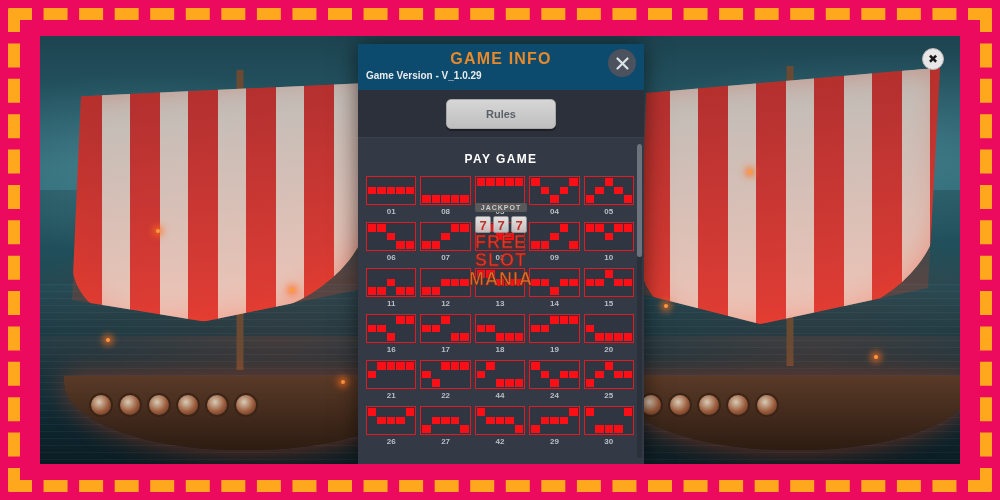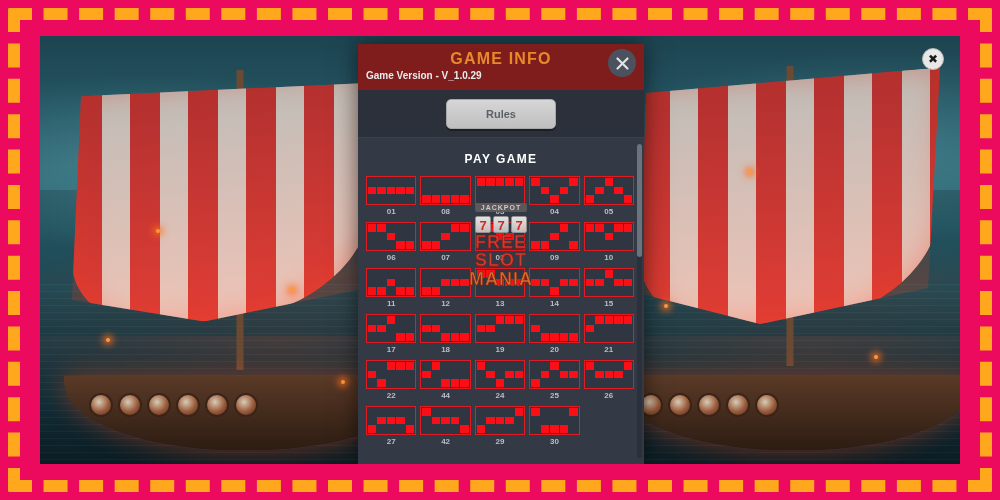--- a/index.html
+++ b/index.html
@@ -142,21 +142,21 @@
     position:absolute;
     left:318px; top:8px;
     width:286px; height:420px;
     background:#2b303a;
     display:flex; flex-direction:column;
     box-shadow:0 0 22px rgba(0,0,0,.55);
   }
   .modal-header {
     position:relative;
     height:46px; flex:0 0 46px;
-    background:#7f1d1d;
+    background:#0c4a6e;
   }
   #modal-title {
     position:absolute; left:0; right:0; top:6px;
     text-align:center;
     color:#e8892a;
     font-size:16px; font-weight:bold;
     letter-spacing:1.2px;
   }
   #game-version {
     position:absolute; left:8px; top:26px;
@@ -655,20 +655,40 @@
               <div class="cellslot"></div>
               <div class="cellslot on" style="background: rgb(250, 15, 22);"></div>
               <div class="cellslot on" style="background: rgb(250, 15, 22);"></div>
               <div class="cellslot"></div>
               <div class="cellslot"></div>
               <div class="cellslot"></div>
               <div class="cellslot"></div>
               <div class="cellslot"></div>
             </div>
             <div class="payline-label">15</div>
+          </div>
+          <div class="payline-cell">
+            <div class="payline-box" style="border-color: rgb(224, 27, 34);">
+              <div class="cellslot"></div>
+              <div class="cellslot"></div>
+              <div class="cellslot"></div>
+              <div class="cellslot on" style="background: rgb(250, 15, 22);"></div>
+              <div class="cellslot on" style="background: rgb(250, 15, 22);"></div>
+              <div class="cellslot on" style="background: rgb(250, 15, 22);"></div>
+              <div class="cellslot on" style="background: rgb(250, 15, 22);"></div>
+              <div class="cellslot"></div>
+              <div class="cellslot"></div>
+              <div class="cellslot"></div>
+              <div class="cellslot"></div>
+              <div class="cellslot"></div>
+              <div class="cellslot on" style="background: rgb(250, 15, 22);"></div>
+              <div class="cellslot"></div>
+              <div class="cellslot"></div>
+            </div>
+            <div class="payline-label">16</div>
           </div>
           <div class="payline-cell">
             <div class="payline-box" style="border-color: rgb(224, 27, 34);">
               <div class="cellslot"></div>
               <div class="cellslot"></div>
               <div class="cellslot on" style="background: rgb(250, 15, 22);"></div>
               <div class="cellslot"></div>
               <div class="cellslot"></div>
               <div class="cellslot on" style="background: rgb(250, 15, 22);"></div>
               <div class="cellslot on" style="background: rgb(250, 15, 22);"></div>

